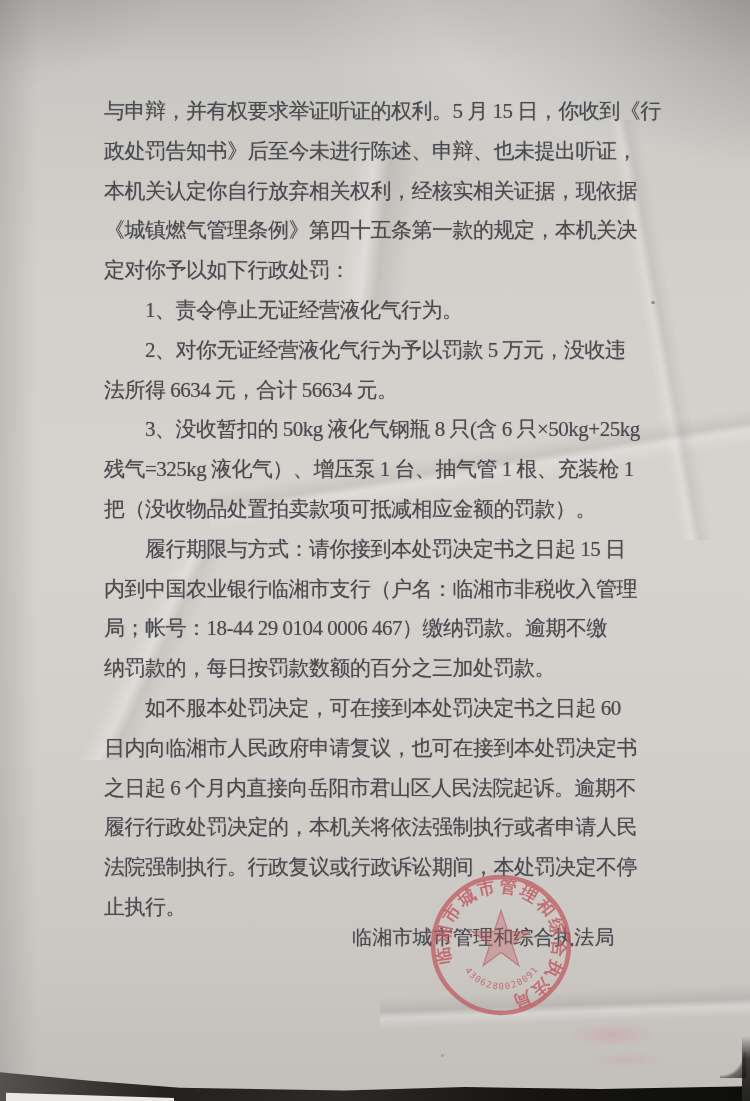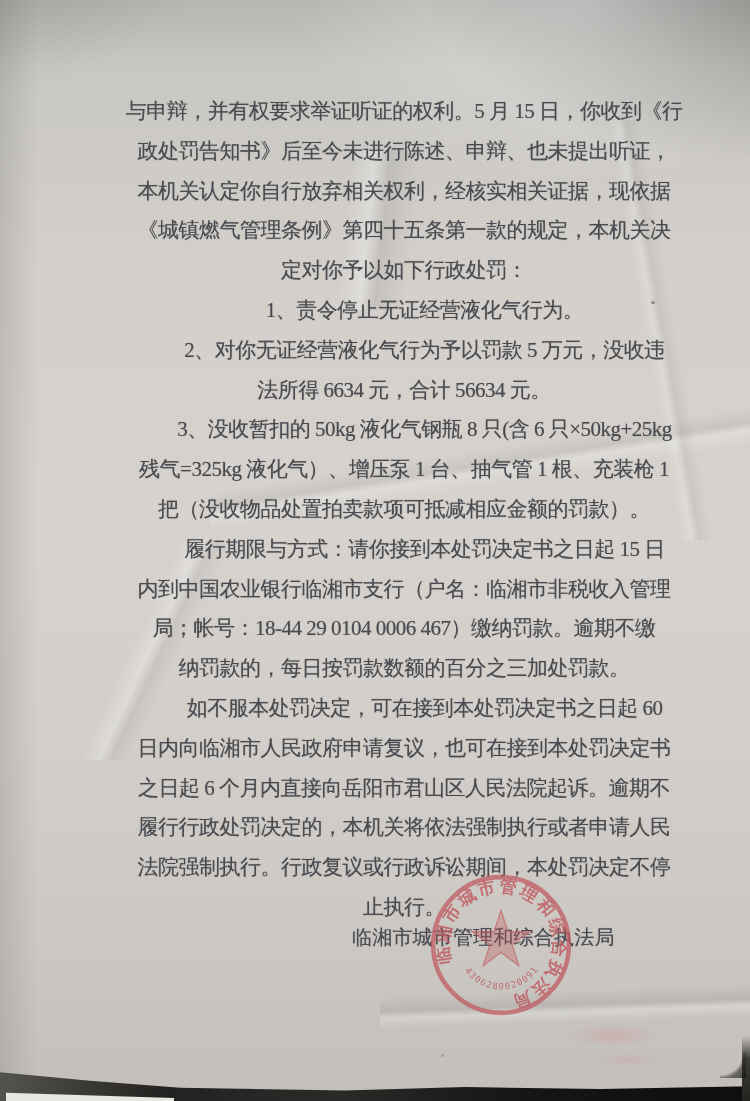--- a/index.html
+++ b/index.html
@@ -28,21 +28,20 @@
     background:linear-gradient(178deg, transparent 40%, rgba(120,118,115,.18) 50%, rgba(255,255,255,.25) 55%, transparent 62%);}
   .crease.c5{left:560px;top:120px;width:190px;height:420px;
     background:linear-gradient(80deg, transparent 46%, rgba(255,255,255,.20) 50%, rgba(120,118,115,.12) 53%, transparent 58%);}
 
   .doc-body{
     position:absolute;left:104px;top:92px;width:600px;
     font-size:21px;line-height:39.8px;letter-spacing:-0.5px;
     color:var(--ink,#4a4a50);
     text-shadow:0 0 1px rgba(74,74,80,.55);
     white-space:pre;
-    text-align:center;
   }
   .tline{height:39.8px;}
   .signature{
     position:absolute;left:352px;top:924px;
     font-size:20px;letter-spacing:0.2px;color:var(--ink,#4a4a50);
     text-shadow:0 0 1px rgba(74,74,80,.55);white-space:pre;
   }
   .docdate{
     position:absolute;left:436px;top:964px;
     font-size:21px;color:var(--ink,#4a4a50);

